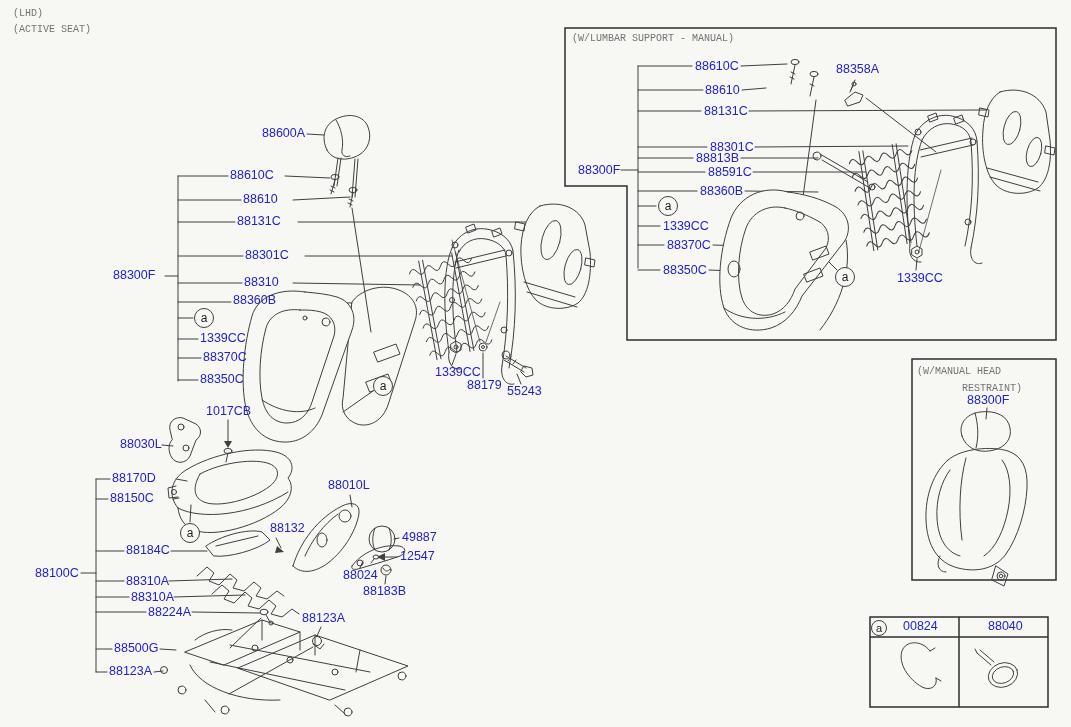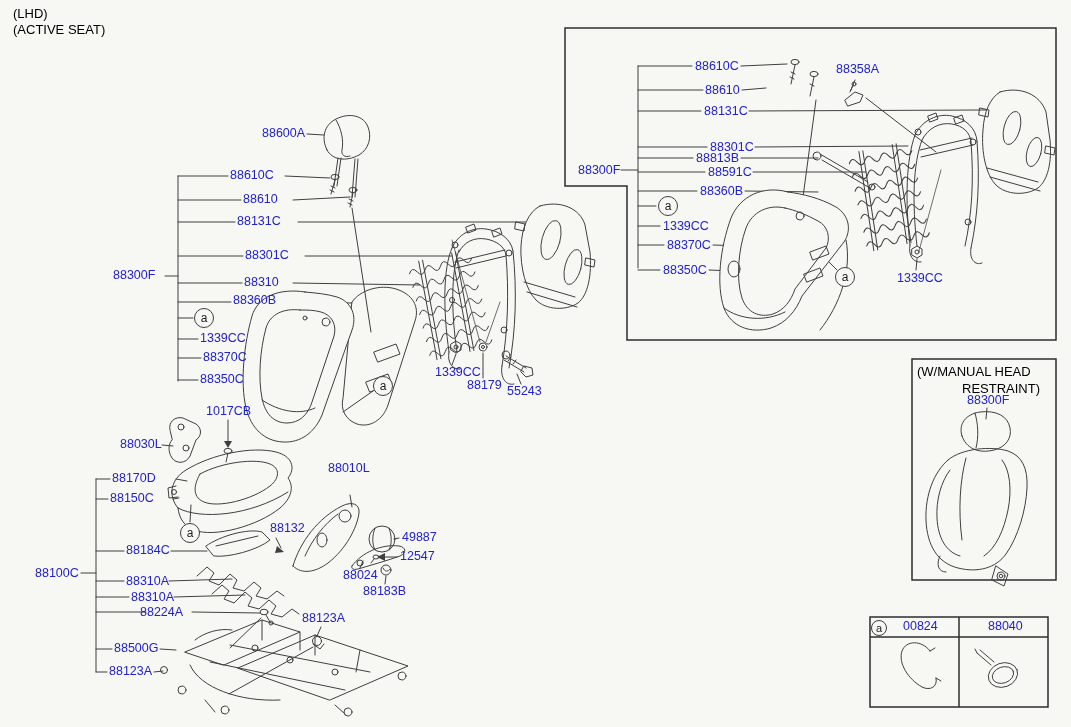--- a/index.html
+++ b/index.html
@@ -5,21 +5,21 @@
   html,body{margin:0;padding:0;background:#f7f7f4;}
   #stage{position:relative;width:1071px;height:727px;background:#f7f7f4;overflow:hidden;
          font-family:"Liberation Sans",sans-serif;}
   #art{position:absolute;left:0;top:0;}
   #art *{vector-effect:non-scaling-stroke;}
   .lines{stroke:#3f3f3f;fill:none;stroke-width:1;stroke-linecap:round;stroke-linejoin:round;}
   .thin{stroke-width:.75;}
   .box{stroke:#2e2e2e;fill:none;stroke-width:1.5;}
   .arrow{fill:#3f3f3f;stroke:none;}
   .pl{position:absolute;font-size:12.5px;line-height:13px;color:#2222cc;white-space:nowrap;}
-  .blk{position:absolute;font-size:13px;line-height:15px;color:#000000;white-space:nowrap;}
+  .blk{position:absolute;font-size:10px;line-height:15px;color:#737373;white-space:nowrap;font-family:Liberation Mono, monospace;}
   .ca{position:absolute;width:20px;height:20px;border:1.3px solid #3f3f3f;border-radius:50%;
       display:flex;align-items:center;justify-content:center;font-size:12px;color:#1c1c1c;
       background:#f7f7f4;box-sizing:border-box;}
   .ca.small{width:16px;height:16px;font-size:11px;}
 </style>
 </head>
 <body>
 
 <div id="stage">
 
@@ -418,35 +418,36 @@
   <div class="pl" style="left:200px;top:332px">1339CC</div>
   <div class="pl" style="left:203px;top:351px">88370C</div>
   <div class="pl" style="left:200px;top:373px">88350C</div>
   <div class="pl" style="left:435px;top:366px">1339CC</div>
   <div class="pl" style="left:467px;top:379px">88179</div>
   <div class="pl" style="left:507px;top:385px">55243</div>
   <div class="pl" style="left:206px;top:405px">1017CB</div>
   <div class="pl" style="left:120px;top:438px">88030L</div>
   <div class="pl" style="left:112px;top:472px">88170D</div>
   <div class="pl" style="left:110px;top:492px">88150C</div>
-  <div class="pl" style="left:328px;top:462px">88010L</div>
+  <div class="pl" style="left:328px;top:479px">88010L</div>
   <div class="pl" style="left:270px;top:522px">88132</div>
   <div class="pl" style="left:126px;top:544px">88184C</div>
   <div class="pl" style="left:402px;top:531px">49887</div>
   <div class="pl" style="left:400px;top:550px">12547</div>
   <div class="pl" style="left:35px;top:567px">88100C</div>
   <div class="pl" style="left:126px;top:575px">88310A</div>
   <div class="pl" style="left:343px;top:569px">88024</div>
   <div class="pl" style="left:131px;top:591px">88310A</div>
   <div class="pl" style="left:363px;top:585px">88183B</div>
-  <div class="pl" style="left:140px;top:606px">88224A</div>
+  <div class="pl" style="left:148px;top:606px">88224A</div>
   <div class="pl" style="left:302px;top:612px">88123A</div>
   <div class="pl" style="left:114px;top:642px">88500G</div>
   <div class="pl" style="left:109px;top:665px">88123A</div>
 
+  <div class="blk" style="left:572px;top:31px">(W/LUMBAR SUPPORT - MANUAL)</div>
   <div class="pl" style="left:695px;top:60px">88610C</div>
   <div class="pl" style="left:836px;top:63px">88358A</div>
   <div class="pl" style="left:705px;top:84px">88610</div>
   <div class="pl" style="left:704px;top:105px">88131C</div>
   <div class="pl" style="left:710px;top:141px">88301C</div>
   <div class="pl" style="left:696px;top:152px">88813B</div>
   <div class="pl" style="left:708px;top:166px">88591C</div>
   <div class="pl" style="left:578px;top:164px">88300F</div>
   <div class="pl" style="left:700px;top:185px">88360B</div>
   <div class="pl" style="left:663px;top:220px">1339CC</div>

